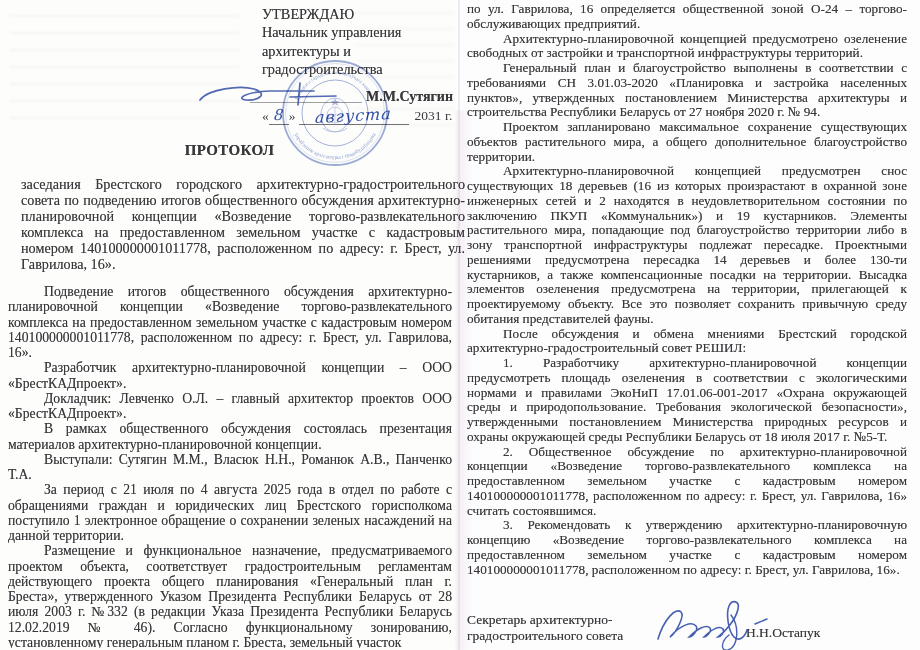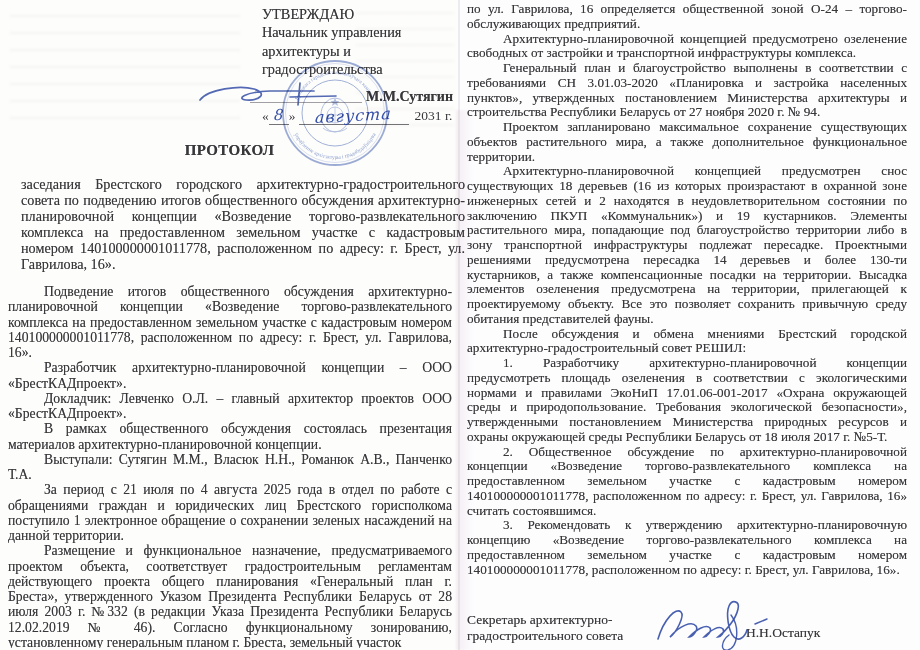--- a/index.html
+++ b/index.html
@@ -129,23 +129,23 @@
       <p class="para">Докладчик: Левченко О.Л. – главный архитектор проектов ООО «БрестКАДпроект».</p>
       <p class="para">В рамках общественного обсуждения состоялась презентация материалов архитектурно-планировочной концепции.</p>
       <p class="para">Выступали: Сутягин М.М., Власюк Н.Н., Романюк А.В., Панченко Т.А.</p>
       <p class="para">За период с 21 июля по 4 августа 2025 года в отдел по работе с обращениями граждан и юридических лиц Брестского горисполкома поступило 1 электронное обращение о сохранении зеленых насаждений на данной территории.</p>
       <p class="para">Размещение и функциональное назначение, предусматриваемого проектом объекта, соответствует градостроительным регламентам действующего проекта общего планирования «Генеральный план г. Бреста», утвержденного Указом Президента Республики Беларусь от 28 июля 2003 г. №332 (в редакции Указа Президента Республики Беларусь 12.02.2019 № 46). Согласно функциональному зонированию, установленному генеральным планом г. Бреста, земельный участок</p>
     </div>
 
   <div class="body-right">
 
   <p class="para no-indent">по ул. Гаврилова, 16 определяется общественной зоной О-24 – торгово-обслуживающих предприятий.</p>
-      <p class="para">Архитектурно-планировочной концепцией предусмотрено озеленение свободных от застройки и транспортной инфраструктуры комплекса.</p>
+      <p class="para">Архитектурно-планировочной концепцией предусмотрено озеленение свободных от застройки и транспортной инфраструктуры территорий.</p>
       <p class="para">Генеральный план и благоустройство выполнены в соответствии с требованиями СН 3.01.03-2020 «Планировка и застройка населенных пунктов», утвержденных постановлением Министерства архитектуры и строительства Республики Беларусь от 27 ноября 2020 г. № 94.</p>
-      <p class="para">Проектом запланировано максимальное сохранение существующих объектов растительного мира, а также дополнительное функциональное территории.</p>
+      <p class="para">Проектом запланировано максимальное сохранение существующих объектов растительного мира, а общего дополнительное благоустройство территории.</p>
       <p class="para">Архитектурно-планировочной концепцией предусмотрен снос существующих 18 деревьев (16 из которых произрастают в охранной зоне инженерных сетей и 2 находятся в неудовлетворительном состоянии по заключению ПКУП «Коммунальник») и 19 кустарников. Элементы растительного мира, попадающие под благоустройство территории либо в зону транспортной инфраструктуры подлежат пересадке. Проектными решениями предусмотрена пересадка 14 деревьев и более 130-ти кустарников, а также компенсационные посадки на территории. Высадка элементов озеленения предусмотрена на территории, прилегающей к проектируемому объекту. Все это позволяет сохранить привычную среду обитания представителей фауны.</p>
       <p class="para">После обсуждения и обмена мнениями Брестский городской архитектурно-градостроительный совет РЕШИЛ:</p>
       <p class="para">1. Разработчику архитектурно-планировочной концепции предусмотреть площадь озеленения в соответствии с экологическими нормами и правилами ЭкоНиП 17.01.06-001-2017 «Охрана окружающей среды и природопользование. Требования экологической безопасности», утвержденными постановлением Министерства природных ресурсов и охраны окружающей среды Республики Беларусь от 18 июля 2017 г. №5-Т.</p>
       <p class="para">2. Общественное обсуждение по архитектурно-планировочной концепции «Возведение торгово-развлекательного комплекса на предоставленном земельном участке с кадастровым номером 140100000001011778, расположенном по адресу: г. Брест, ул. Гаврилова, 16» считать состоявшимся.</p>
       <p class="para">3. Рекомендовать к утверждению архитектурно-планировочную концепцию «Возведение торгово-развлекательного комплекса на предоставленном земельном участке с кадастровым номером 140100000001011778, расположенном по адресу: г. Брест, ул. Гаврилова, 16».</p>
     </div>
 
   <div class="footer-role">
     <div>Секретарь архитектурно-</div>
     <div>градостроительного совета</div>

